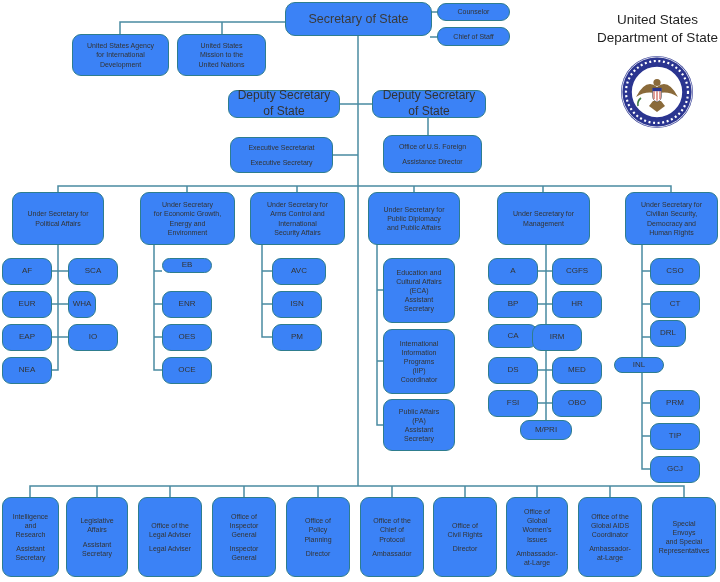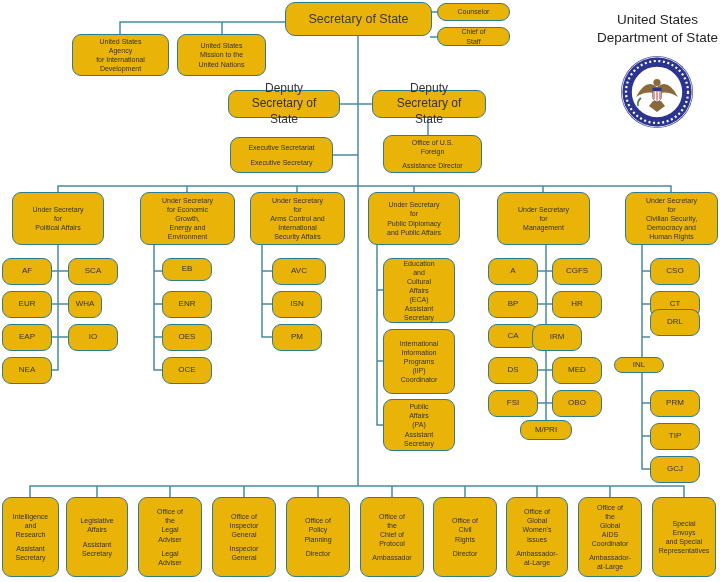--- a/index.html
+++ b/index.html
@@ -3,24 +3,24 @@
 <meta charset="utf-8">
 <style>
   html,body{margin:0;padding:0;background:#fff;}
   #canvas{
     position:relative;width:720px;height:582px;background:#fff;overflow:hidden;
     font-family:"Liberation Sans","DejaVu Sans",sans-serif;
   }
   #wires{position:absolute;left:0;top:0;}
   .n{
     position:absolute;box-sizing:border-box;
-    background:#eab308;border:1.5px solid #2e7d8e;border-radius:9px;
+    background:#3b82f6;border:1.5px solid #2e7d8e;border-radius:9px;
     display:flex;flex-direction:column;align-items:center;justify-content:center;
     text-align:center;color:#333;font-size:7px;line-height:1.3;
-    white-space:pre-line;padding:1px 16px;
+    white-space:pre-line;padding:1px 8px;
   }
   .sm{font-size:8px;}
   .md{font-size:12px;}
   .big{font-size:12.5px;border-radius:10px;color:#3a3a3a;}
   .role{margin-top:5px;}
   .role:empty{display:none;margin:0;}
   .title{
     position:absolute;left:585px;top:11px;width:145px;text-align:center;
     font-size:13.5px;color:#1f1f1f;line-height:1.35;
   }
@@ -101,21 +101,21 @@
 Human Rights</div>
 
   <div class="n sm" style="left:2px;top:258px;width:50px;height:27px">AF</div>
   <div class="n sm" style="left:2px;top:291px;width:50px;height:27px">EUR</div>
   <div class="n sm" style="left:2px;top:324px;width:50px;height:27px">EAP</div>
   <div class="n sm" style="left:2px;top:357px;width:50px;height:27px">NEA</div>
   <div class="n sm" style="left:68px;top:258px;width:50px;height:27px">SCA</div>
   <div class="n sm" style="left:68px;top:291px;width:28px;height:27px">WHA</div>
   <div class="n sm" style="left:68px;top:324px;width:50px;height:27px">IO</div>
 
-  <div class="n sm" style="left:162px;top:258px;width:50px;height:23px">EB</div>
+  <div class="n sm" style="left:162px;top:258px;width:50px;height:15px">EB</div>
   <div class="n sm" style="left:162px;top:291px;width:50px;height:27px">ENR</div>
   <div class="n sm" style="left:162px;top:324px;width:50px;height:27px">OES</div>
   <div class="n sm" style="left:162px;top:357px;width:50px;height:27px">OCE</div>
 
   <div class="n sm" style="left:272px;top:258px;width:54px;height:27px">AVC</div>
   <div class="n sm" style="left:272px;top:291px;width:50px;height:27px">ISN</div>
   <div class="n sm" style="left:272px;top:324px;width:50px;height:27px">PM</div>
 
   <div class="n" style="left:383px;top:258px;width:72px;height:65px">Education and
 Cultural Affairs
@@ -139,21 +139,21 @@
   <div class="n sm" style="left:488px;top:390px;width:50px;height:27px">FSI</div>
   <div class="n sm" style="left:552px;top:258px;width:50px;height:27px">CGFS</div>
   <div class="n sm" style="left:552px;top:291px;width:50px;height:27px">HR</div>
   <div class="n sm" style="left:532px;top:324px;width:50px;height:27px">IRM</div>
   <div class="n sm" style="left:552px;top:357px;width:50px;height:27px">MED</div>
   <div class="n sm" style="left:552px;top:390px;width:50px;height:27px">OBO</div>
   <div class="n sm" style="left:520px;top:420px;width:52px;height:20px">M/PRI</div>
 
   <div class="n sm" style="left:650px;top:258px;width:50px;height:27px">CSO</div>
   <div class="n sm" style="left:650px;top:291px;width:50px;height:27px">CT</div>
-  <div class="n sm" style="left:650px;top:309px;width:50px;height:27px">DRL</div>
+  <div class="n sm" style="left:650px;top:320px;width:36px;height:27px">DRL</div>
   <div class="n sm" style="left:614px;top:357px;width:50px;height:16px">INL</div>
   <div class="n sm" style="left:650px;top:390px;width:50px;height:27px">PRM</div>
   <div class="n sm" style="left:650px;top:423px;width:50px;height:27px">TIP</div>
   <div class="n sm" style="left:650px;top:456px;width:50px;height:27px">GCJ</div>
 
   <div class="n" style="left:2px;top:497px;width:57px;height:80px">
     <span class="office">Intelligence
 and
 Research</span>
     <span class="role">Assistant

